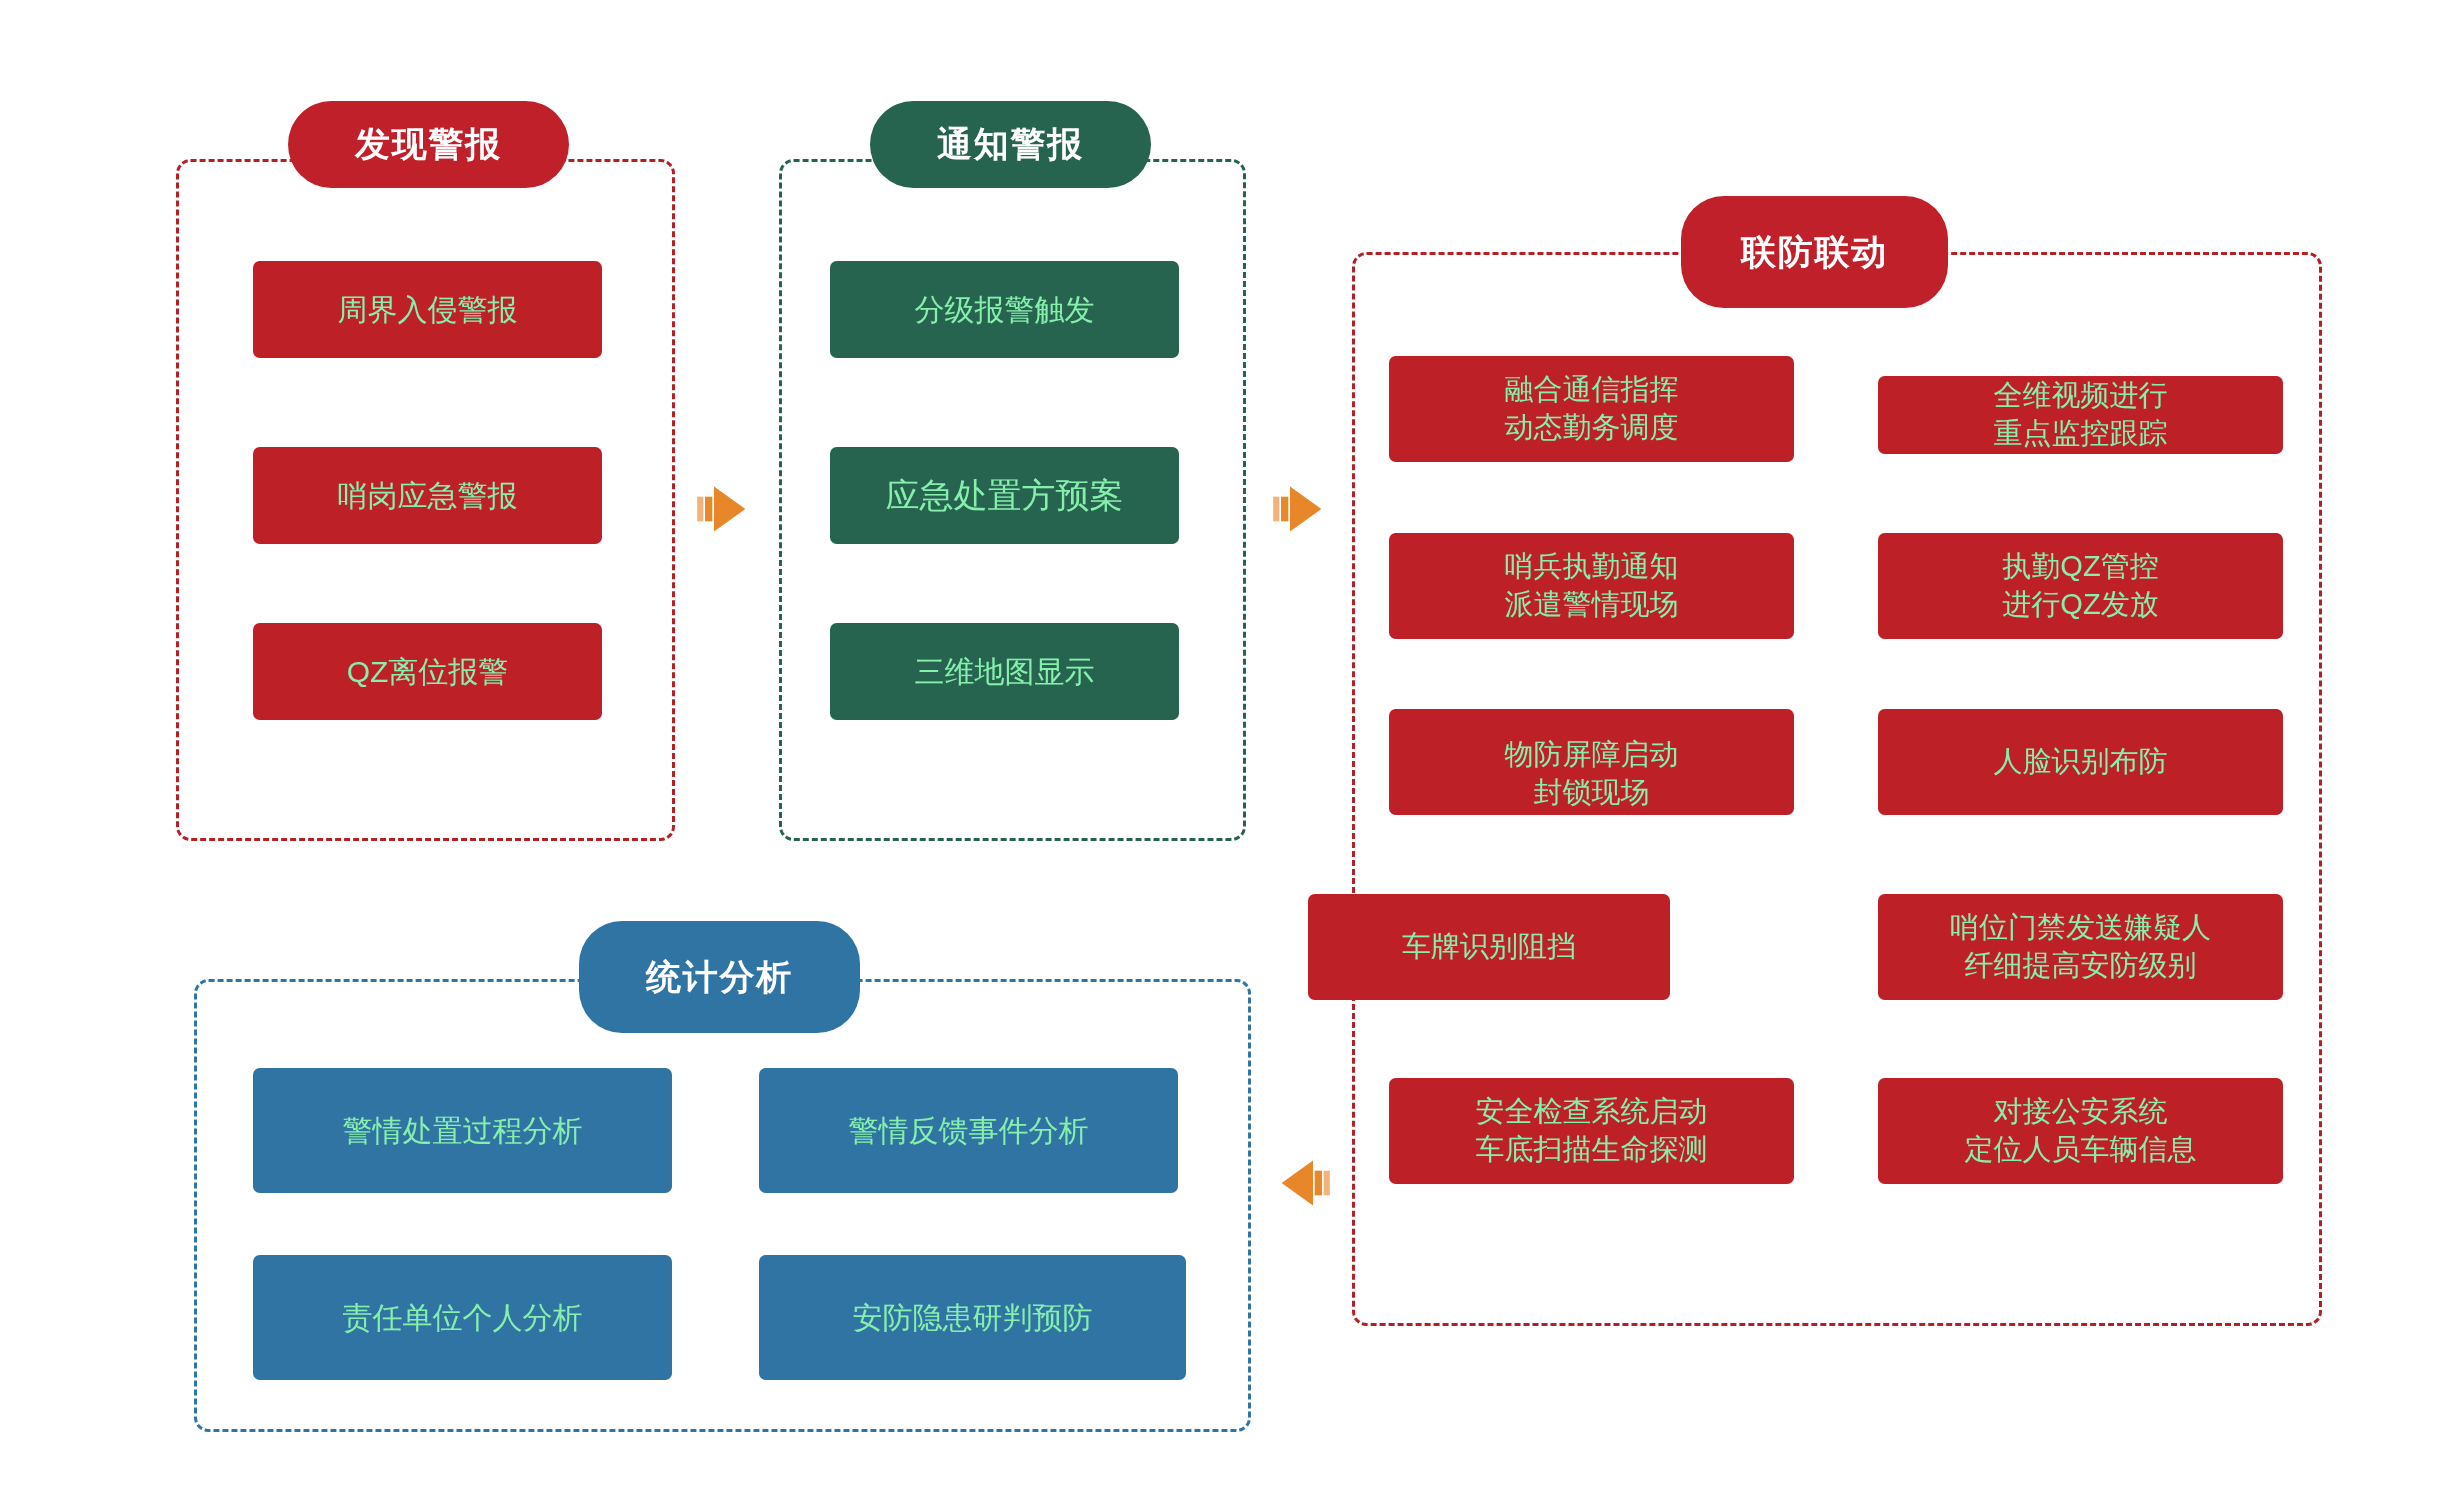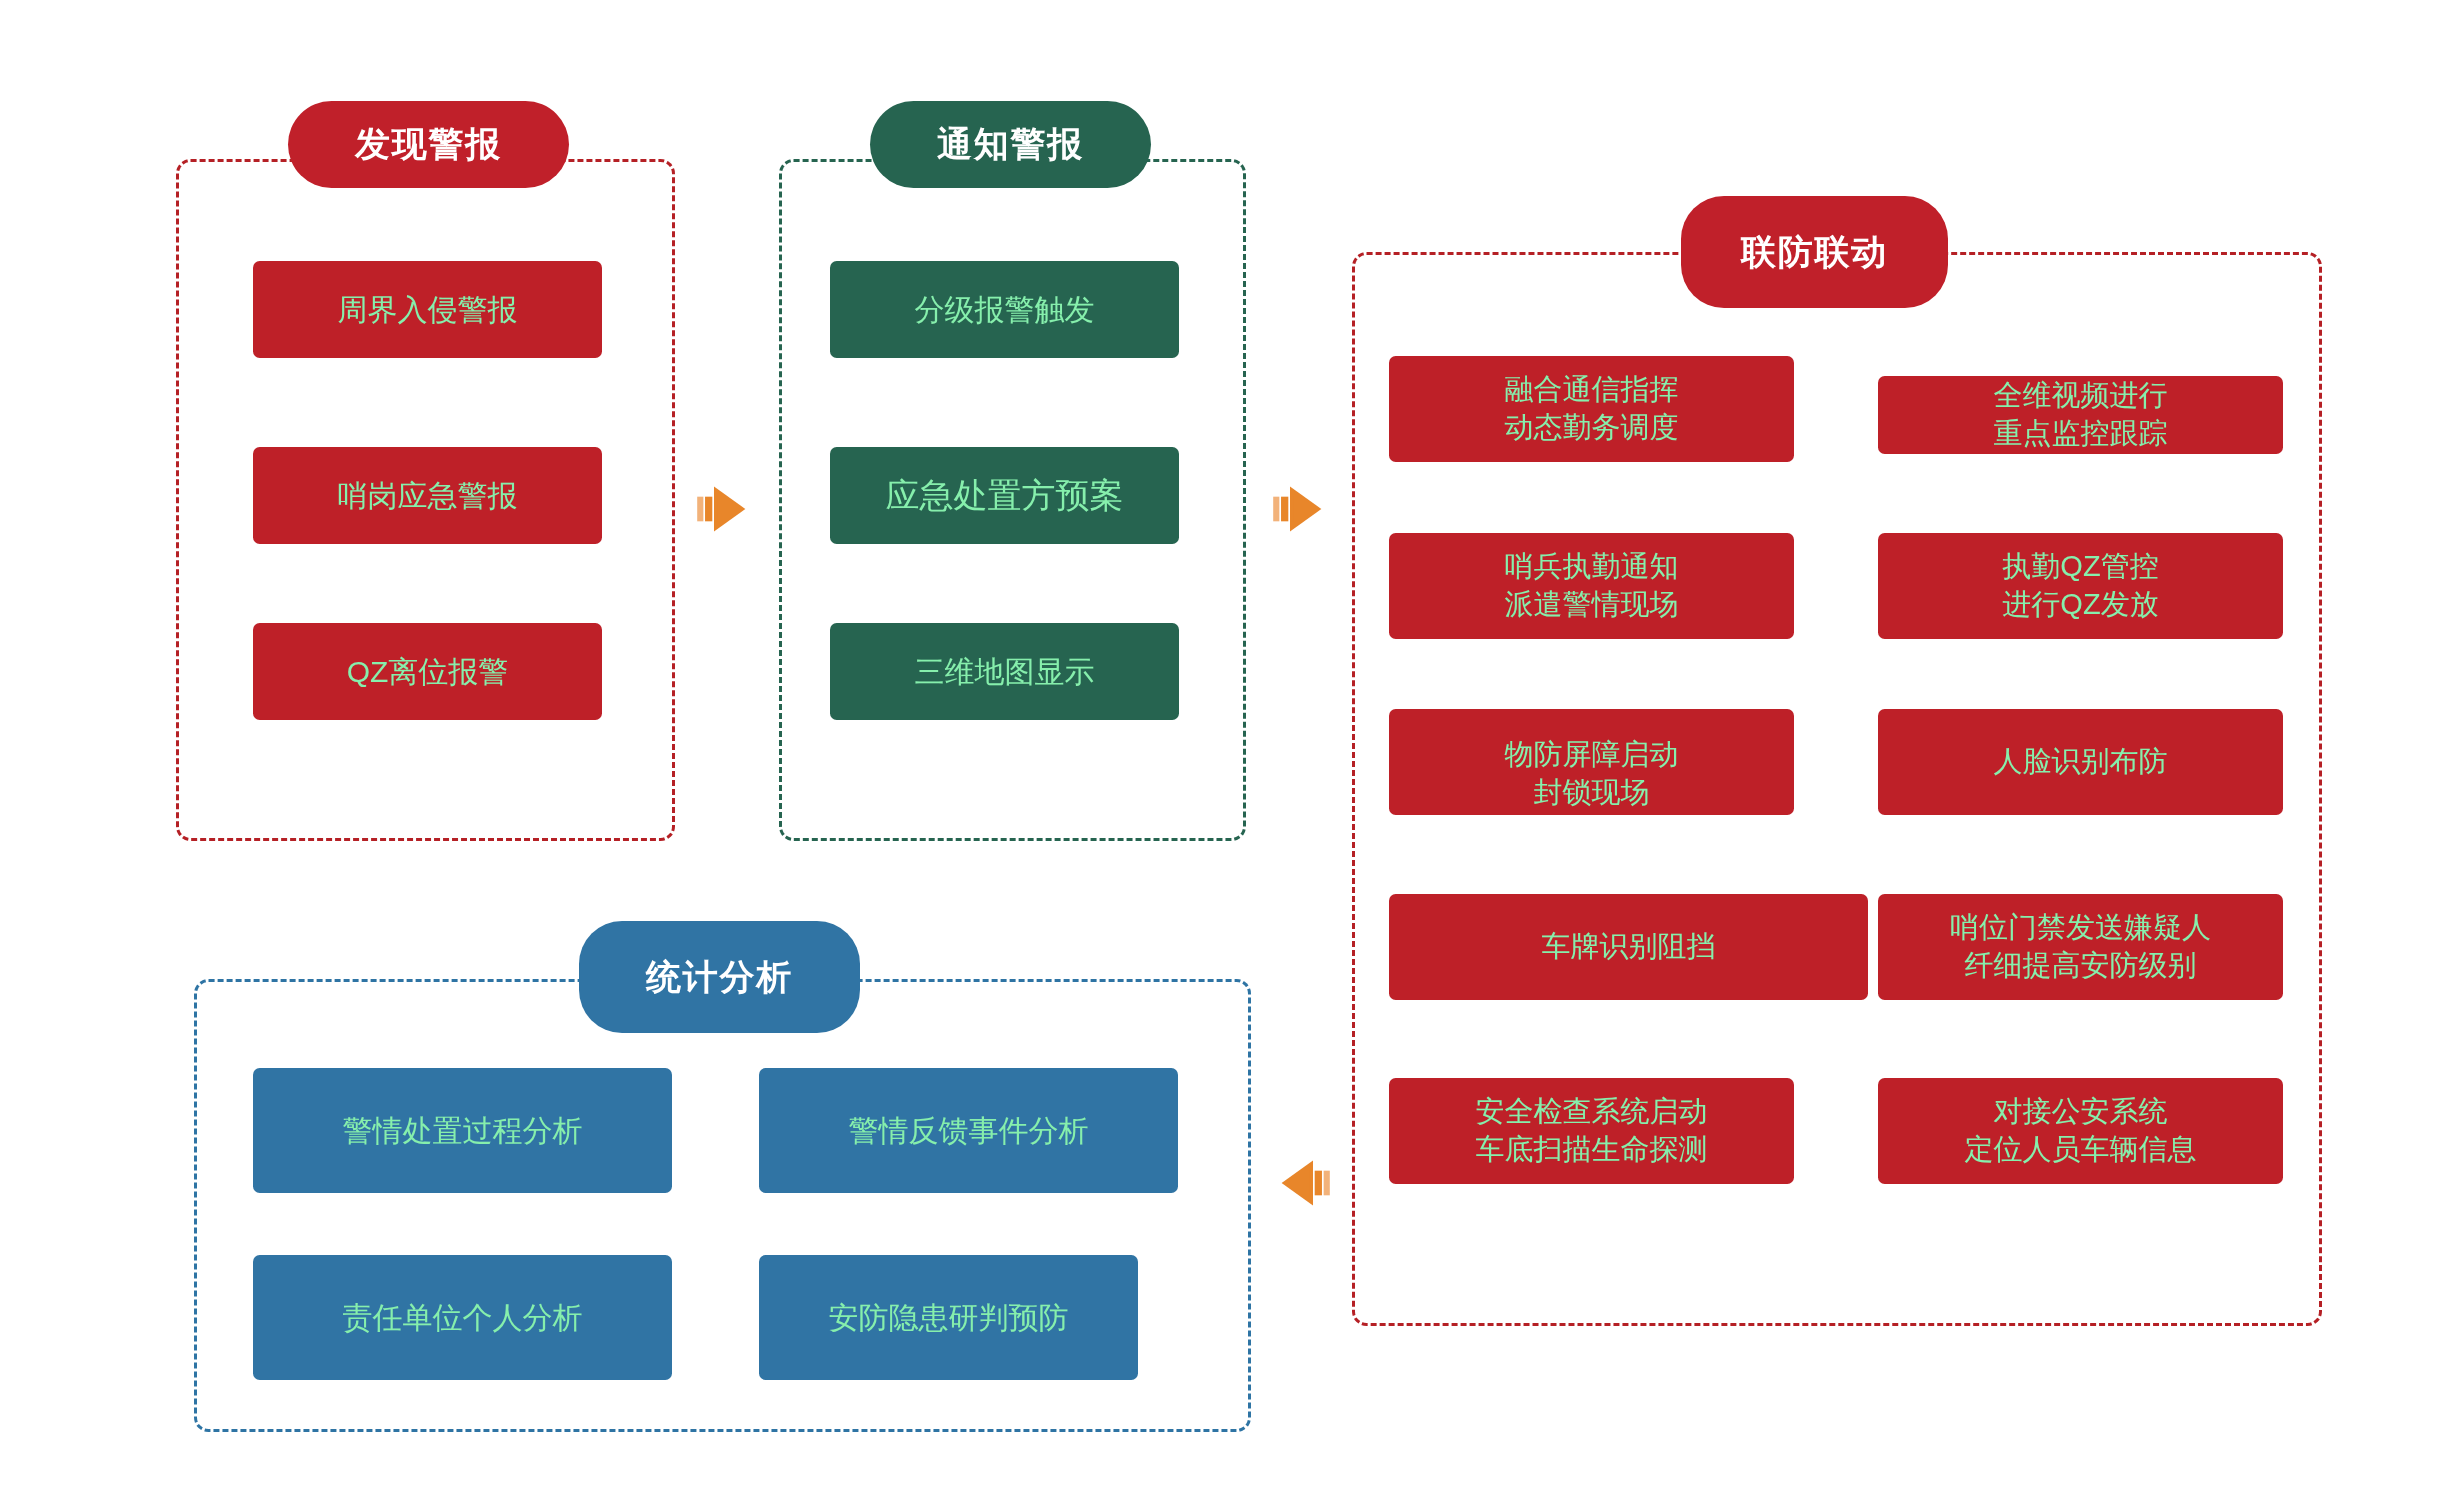--- a/index.html
+++ b/index.html
@@ -141,21 +141,21 @@
   </div>
 
   <div class="card red" style="left:1389px; top:709px; width:405px; height:106px; font-size:29px; flex-direction:column;justify-content:flex-end;">
     <span class="ln">物防屏障启动</span>
     <span class="ln">封锁现场</span>
   </div>
   <div class="card red" style="left:1878px; top:709px; width:405px; height:106px; font-size:29px;">
     <span class="ln">人脸识别布防</span>
   </div>
 
-  <div class="card red" style="left:1389px; top:894px; width:479px; height:106px; font-size:29px;">
+  <div class="card red" style="left:1308px; top:894px; width:362px; height:106px; font-size:29px;">
     <span class="ln">车牌识别阻挡</span>
   </div>
   <div class="card red" style="left:1878px; top:894px; width:405px; height:106px; font-size:29px; flex-direction:column;">
     <span class="ln">哨位门禁发送嫌疑人</span>
     <span class="ln">纤细提高安防级别</span>
   </div>
 
   <div class="card red" style="left:1389px; top:1078px; width:405px; height:106px; font-size:29px; flex-direction:column;">
     <span class="ln">安全检查系统启动</span>
     <span class="ln">车底扫描生命探测</span>
@@ -180,18 +180,18 @@
 
   <div class="card blue" style="left:253px; top:1068px; width:419px; height:125px; font-size:30px;">
     <span class="ln">警情处置过程分析</span>
   </div>
   <div class="card blue" style="left:759px; top:1068px; width:419px; height:125px; font-size:30px;">
     <span class="ln">警情反馈事件分析</span>
   </div>
   <div class="card blue" style="left:253px; top:1255px; width:419px; height:125px; font-size:30px;">
     <span class="ln">责任单位个人分析</span>
   </div>
-  <div class="card blue" style="left:759px; top:1255px; width:379px; height:125px; font-size:30px;">
+  <div class="card blue" style="left:759px; top:1255px; width:427px; height:125px; font-size:30px;">
     <span class="ln">安防隐患研判预防</span>
   </div>
 
 </div>
 
 
 </body></html>

